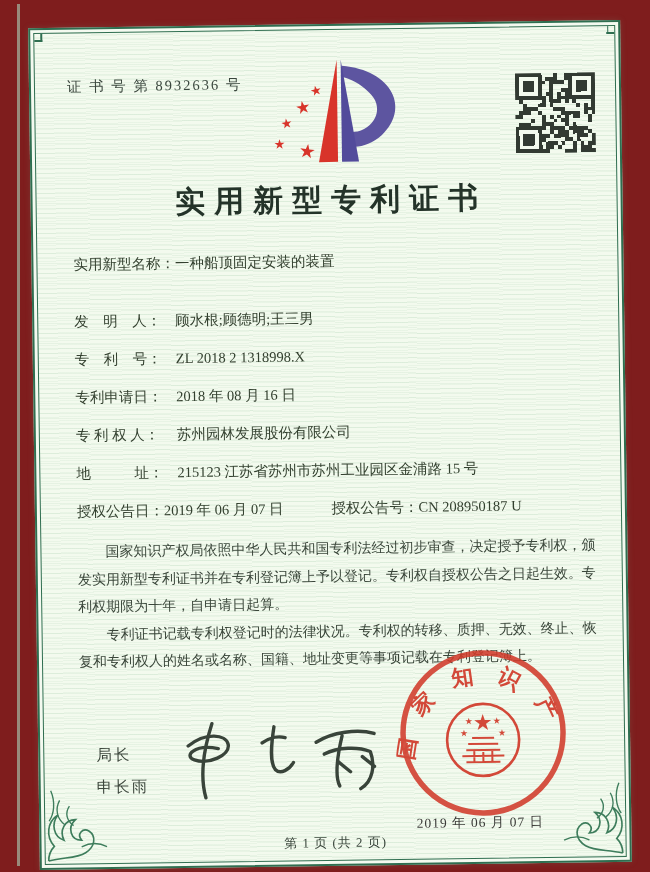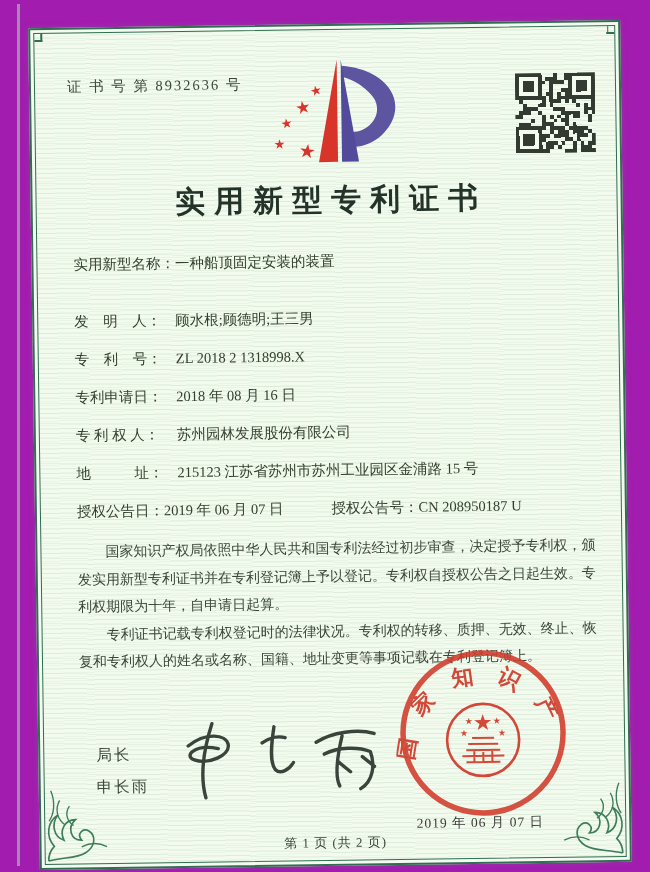--- a/index.html
+++ b/index.html
@@ -1,21 +1,21 @@
 <!DOCTYPE html>
 <html><head>
 <meta charset="utf-8">
 <style>
   html,body{margin:0;padding:0;}
   body{
     width:650px;height:872px;background:#fbfbf8;
     font-family:"Liberation Serif","DejaVu Serif",serif;
     position:relative;overflow:hidden;
   }
-  .scan{position:absolute;inset:0;background:#a21caf;}
+  .scan{position:absolute;inset:0;background:#7f1d1d;}
   .page-edge{position:absolute;left:17px;top:4px;bottom:6px;width:3px;background:#a8c4ae;opacity:.65;}
   .page{
     position:absolute;left:34px;top:24px;width:582px;height:832px;
     background:#f4faf0;border:2px solid #2f6e50;padding:3px;
     transform:rotate(-0.8deg);transform-origin:50% 50%;
     box-shadow:0 0 6px rgba(120,140,120,.25);
   }
   .inner{
     position:relative;width:100%;height:100%;border:1.4px solid #2f6e50;box-sizing:border-box;
     background:

